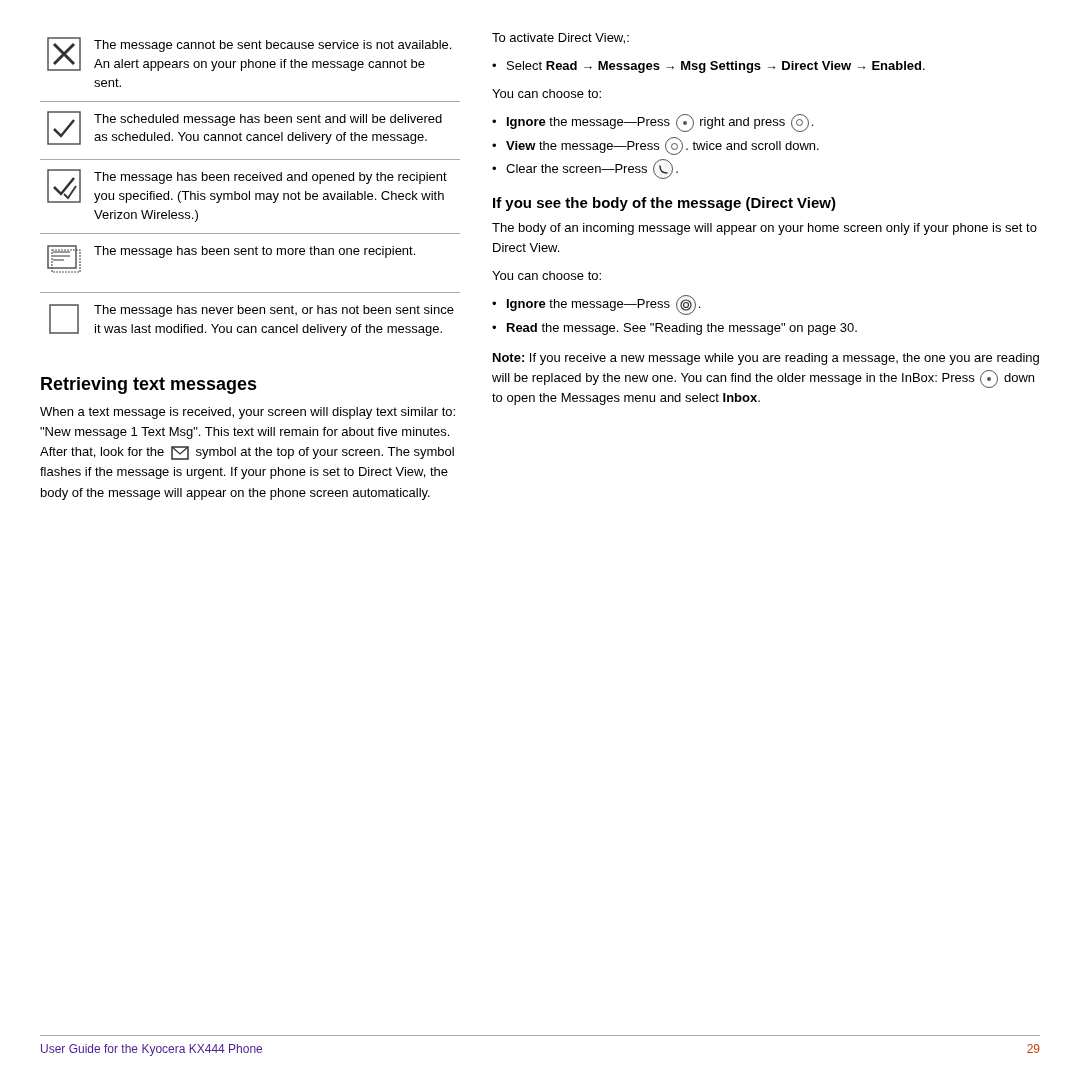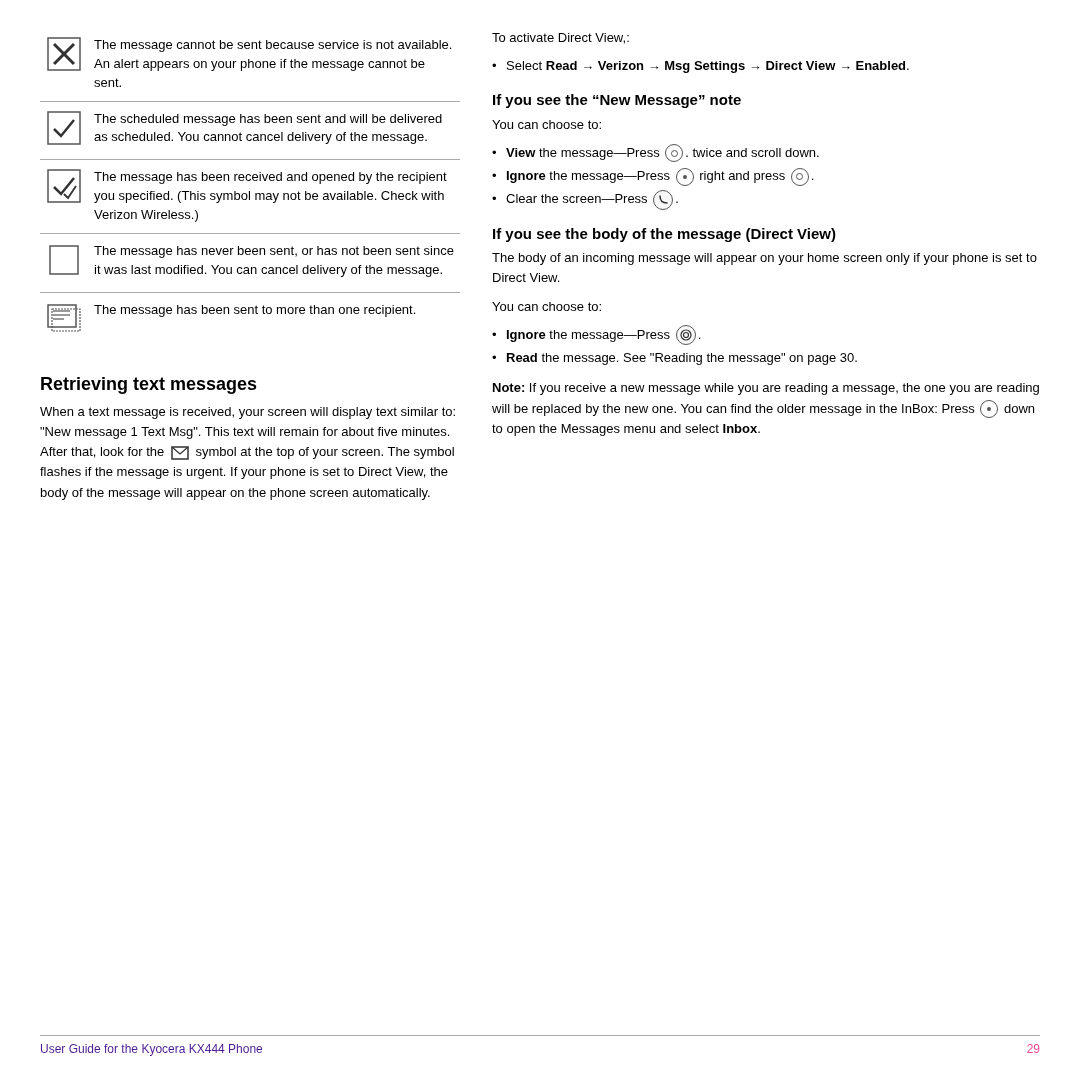--- a/index.html
+++ b/index.html
@@ -110,21 +110,21 @@
       align-items: flex-end;
       padding-top: 6px;
       margin-top: 10px;
     }
     .footer-left {
       font-size: 12px;
       color: #4c1d95;
     }
     .footer-right {
       font-size: 12px;
-      color: #ec4899;
+      color: #c2410c;
     }
   </style>
 </head>
 <body>
 
 <div class="page">
   <div class="columns">
 
     <div class="col-left">
       <table class="icon-table">
@@ -154,83 +154,82 @@
 
           <tr>
             <td class="icon-cell">
               <svg width="36" height="36" viewBox="0 0 36 36">
                 <rect x="2" y="2" width="32" height="32" fill="none" stroke="#555" stroke-width="1.5"></rect>
                 <polyline points="8,19 15,26 28,10" fill="none" stroke="#333" stroke-width="2.5"></polyline>
                 <polyline points="18,26 22,30 30,18" fill="none" stroke="#333" stroke-width="1.8"></polyline>
               </svg>
             </td>
             <td>The message has been received and opened by the recipient you specified. (This symbol may not be available. Check with Verizon Wireless.)</td>
-          </tr>
-
-          <tr>
-            <td class="icon-cell">
-              <svg width="36" height="36" viewBox="0 0 36 36">
-                <rect x="4" y="4" width="28" height="28" fill="none" stroke="#555" stroke-width="1.5"></rect>
-              </svg>
-            </td>
-            <td>The message has never been sent, or has not been sent since it was last modified. You can cancel delivery of the message.</td>
           </tr>
 
           <tr>
             <td class="icon-cell">
               <svg width="36" height="36" viewBox="0 0 36 36">
                 <rect x="2" y="4" width="28" height="22" fill="none" stroke="#555" stroke-width="1.5"></rect>
                 <line x1="7" y1="10" x2="24" y2="10" stroke="#555" stroke-width="1.2"></line>
                 <line x1="7" y1="14" x2="24" y2="14" stroke="#555" stroke-width="1.2"></line>
                 <line x1="7" y1="18" x2="18" y2="18" stroke="#555" stroke-width="1.2"></line>
 
                 <rect x="6" y="8" width="28" height="22" fill="none" stroke="#555" stroke-width="1.2" stroke-dasharray="2,1"></rect>
               </svg>
             </td>
             <td>The message has been sent to more than one recipient.</td>
+          </tr>
+
+          <tr>
+            <td class="icon-cell">
+              <svg width="36" height="36" viewBox="0 0 36 36">
+                <rect x="4" y="4" width="28" height="28" fill="none" stroke="#555" stroke-width="1.5"></rect>
+              </svg>
+            </td>
+            <td>The message has never been sent, or has not been sent since it was last modified. You can cancel delivery of the message.</td>
           </tr>
         </tbody>
       </table>
 
       <div class="section-heading">Retrieving text messages</div>
       <div class="section-body">
         When a text message is received, your screen will display text similar to: "New message 1 Text Msg". This text will remain for about five minutes. After that, look for the
         <svg style="display:inline-block;vertical-align:middle;margin:0 3px" width="18" height="14" viewBox="0 0 18 14">
           <rect x="1" y="1" width="16" height="12" fill="none" stroke="#333" stroke-width="1.5"></rect>
           <polyline points="1,1 9,8 17,1" fill="none" stroke="#333" stroke-width="1.2"></polyline>
         </svg>
         symbol at the top of your screen. The symbol flashes if the message is urgent. If your phone is set to Direct View, the body of the message will appear on the phone screen automatically.
       </div>
     </div>
 
     <div class="col-right">
       <p class="right-intro">To activate Direct View,:</p>
       <ul class="bullet-list">
         <li>
-          Select <strong>Read</strong> → <strong>Verizon</strong> → <strong>Msg Settings</strong> → <strong>Direct View</strong> → <strong>Enabled</strong>.
+          Select <strong>Read</strong> → <strong>Messages</strong> → <strong>Msg Settings</strong> → <strong>Direct View</strong> → <strong>Enabled</strong>.
         </li>
       </ul>
 
-      <div class="right-heading">If you see the “New Message” note</div>
       <p class="right-intro">You can choose to:</p>
       <ul class="bullet-list">
-        <li>
-          <strong>View</strong> the message—Press
-          <span style="display:inline-flex;align-items:center;justify-content:center;width:18px;height:18px;border:1.5px solid #555;border-radius:50%;vertical-align:middle;margin:0 2px;">
-            <span style="width:7px;height:7px;border:1.5px solid #555;border-radius:50%;display:inline-block;"></span>
-          </span>. twice and scroll down.
-        </li>
         <li>
           <strong>Ignore</strong> the message—Press
           <span style="display:inline-flex;align-items:center;justify-content:center;width:18px;height:18px;border:1.5px solid #555;border-radius:50%;vertical-align:middle;margin:0 2px;">
             <span style="width:4px;height:4px;background:#555;border-radius:50%;display:inline-block;"></span>
           </span> right and press
           <span style="display:inline-flex;align-items:center;justify-content:center;width:18px;height:18px;border:1.5px solid #555;border-radius:50%;vertical-align:middle;margin:0 2px;">
             <span style="width:7px;height:7px;border:1.5px solid #555;border-radius:50%;display:inline-block;"></span>
           </span>.
+        </li>
+        <li>
+          <strong>View</strong> the message—Press
+          <span style="display:inline-flex;align-items:center;justify-content:center;width:18px;height:18px;border:1.5px solid #555;border-radius:50%;vertical-align:middle;margin:0 2px;">
+            <span style="width:7px;height:7px;border:1.5px solid #555;border-radius:50%;display:inline-block;"></span>
+          </span>. twice and scroll down.
         </li>
         <li>
           Clear the screen—Press
           <span style="display:inline-flex;align-items:center;justify-content:center;width:20px;height:20px;border:1.5px solid #555;border-radius:50%;vertical-align:middle;margin:0 2px;background:#f8f8f8;">
             <svg width="11" height="11" viewBox="0 0 11 11">
               <path d="M2,2 Q2,9 9,9" fill="none" stroke="#333" stroke-width="1.5" stroke-linecap="round"></path>
             </svg>
           </span>.
         </li>
       </ul>

